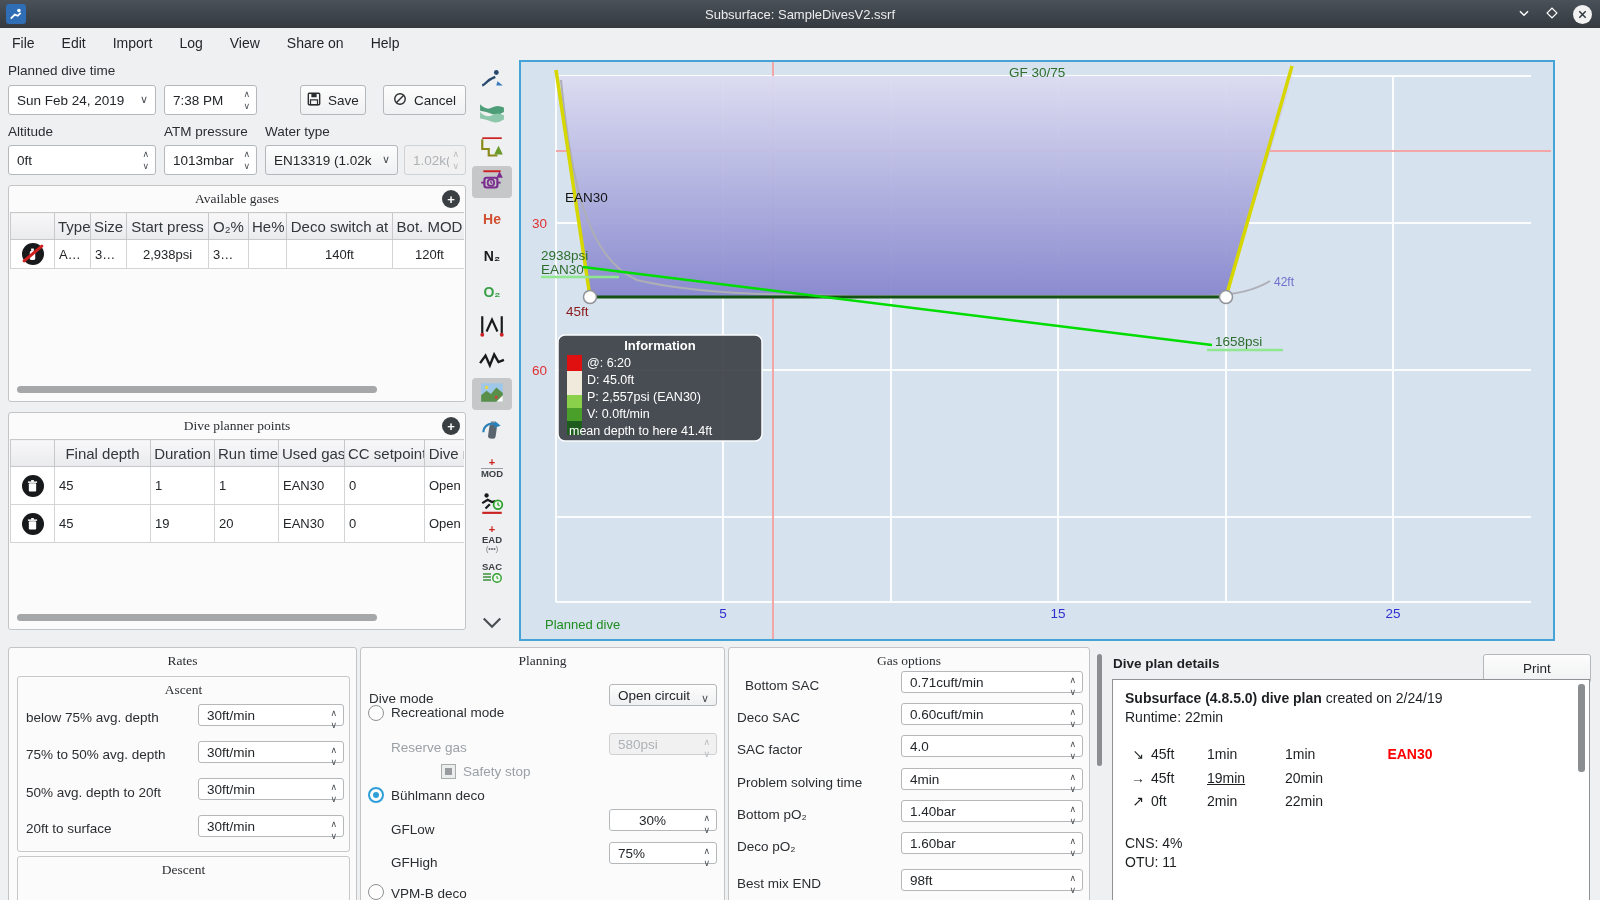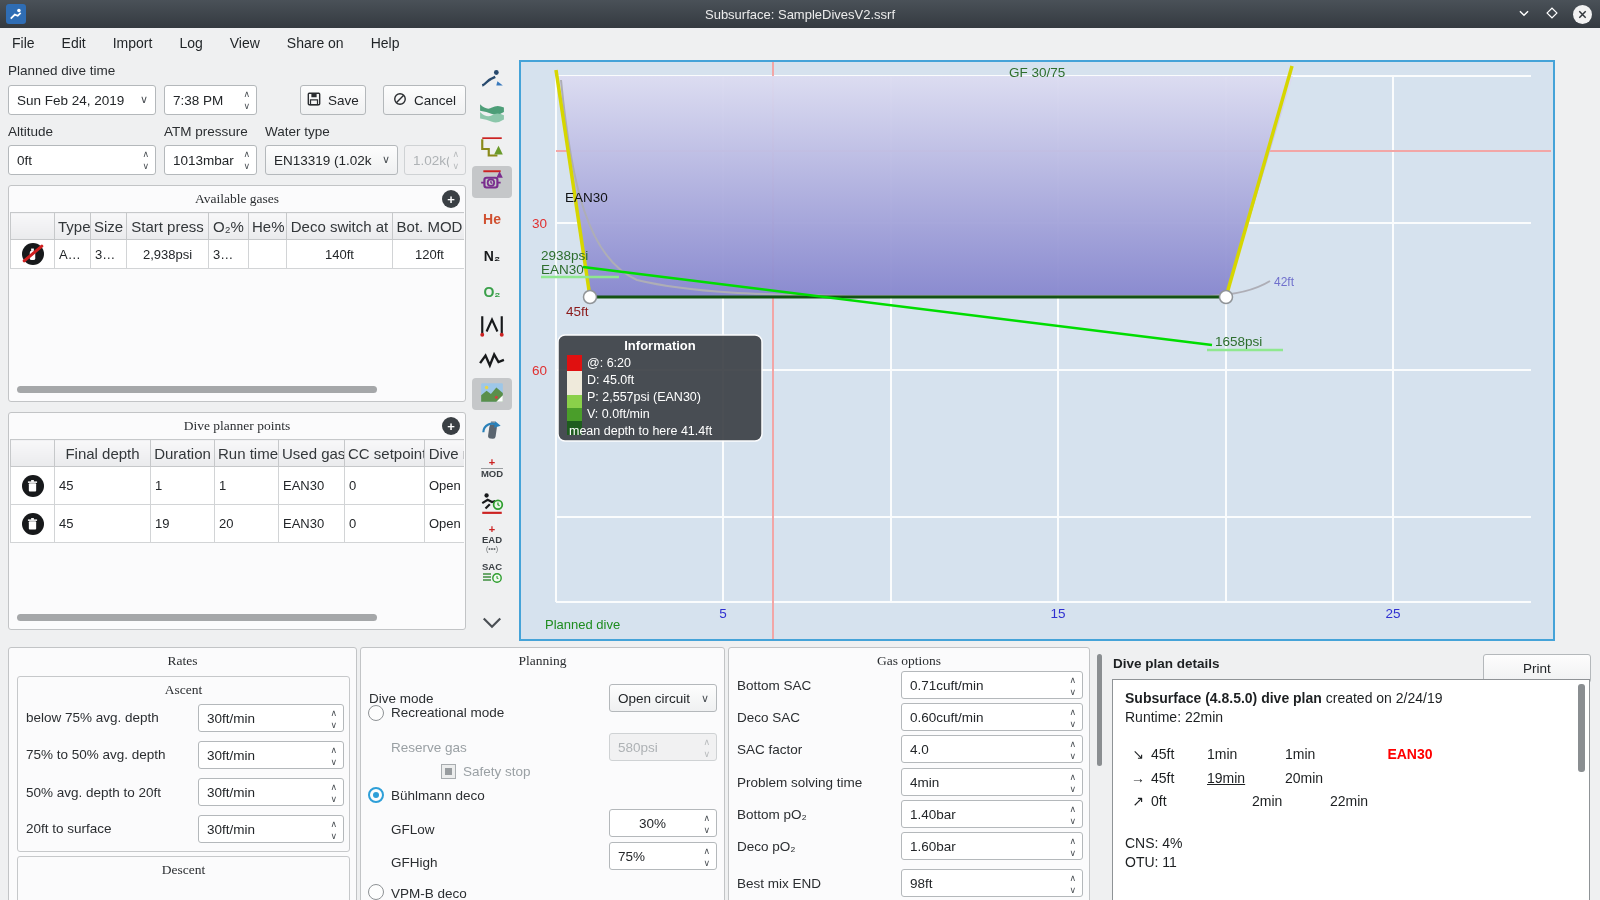--- a/index.html
+++ b/index.html
@@ -17,21 +17,21 @@
   .menubar { left:0; top:28px; width:1600px; height:30px; background:#eff0f1; display:flex; align-items:center; padding-left:12px; gap:27px; font-size:14px; color:#1f2326; }
   .menubar span { cursor:default; }
 
   .lbl { font-size:13.5px; color:#2b2e31; }
   .dlbl { color:#9aa0a4; }
 
   
   .combo,.spin { background:#fff; border:1px solid #b4b8bb; border-radius:3px; height:30px; display:flex; align-items:center; padding:0 22px 0 8px; font-size:13.5px; position:absolute; }
   .combo .carr { position:absolute; right:7px; top:7px; color:#4a4f54; font-size:11px; }
   .spin .arr { position:absolute; right:6px; top:2px; display:flex; flex-direction:column; line-height:12px; font-size:9px; color:#4a4f54; text-align:center; }
-  .spin.h28,.combo.h28 { height:28px; }
+  .spin.h28,.combo.h28 { height:22px; }
   .disabled { background:#f1f1f2; color:#aeb2b5; border-color:#cfd2d4; }
   .btn { background:linear-gradient(#fdfdfd,#f0f1f2); border:1px solid #b4b8bb; border-radius:3px; height:30px; display:flex; align-items:center; justify-content:center; gap:7px; font-size:13.5px; color:#232629; position:absolute; }
 
   
   .panel { background:#fbfbfc; border:1px solid #c2c4c6; border-radius:3px; position:absolute; }
   .ptitle { text-align:center; font-size:13.5px; color:#2b2e31; padding-top:5px;font-family:Liberation Serif, serif; }
   .plusbtn { position:absolute; right:5px; top:4px; width:18px; height:18px; border-radius:50%; background:#3a3f44; color:#fff; font-size:13px; font-weight:bold; display:flex; align-items:center; justify-content:center; line-height:1; }
   table.tbl { border-collapse:collapse; table-layout:fixed; width:100%; }
   .tbl th { background:linear-gradient(#f8f8f9,#eaebed); border:1px solid #c6c8ca; font-weight:normal; font-size:15px; color:#33373a; height:27px; overflow:hidden; white-space:nowrap; padding:0 3px; }
   .tbl td { background:#fff; border:1px solid #d2d4d6; font-size:13px; overflow:hidden; white-space:nowrap; padding:0 4px; }
@@ -534,21 +534,21 @@
         <i>∧</i>
         <i>∨</i>
       </span>
     </div>
   <div class="radio" style="left:7px;top:236px;"></div>
   <div class="abs lbl" style="left:30px;top:238px;">VPM-B deco</div>
 </div>
 
 <div class="panel" style="left:728px;top:647px;width:362px;height:290px;">
   <div class="ptitle">Gas options</div>
-  <div class="abs lbl" style="left:8px;top:30px;">Bottom SAC</div>
+  <div class="abs lbl" style="left:16px;top:30px;">Bottom SAC</div>
   <div class="spin h28" style="left:172px;top:23px;width:182px;">
       <span>0.71cuft/min</span>
       <span class="arr">
         <i>∧</i>
         <i>∨</i>
       </span>
     </div>
   <div class="abs lbl" style="left:8px;top:62px;">Deco SAC</div>
   <div class="spin h28" style="left:172px;top:55px;width:182px;">
       <span>0.60cuft/min</span>
@@ -610,21 +610,21 @@
   <div><b>Subsurface (4.8.5.0) dive plan</b><span> created on 2/24/19</span></div>
   <div>Runtime: 22min</div>
   <div style="height:18px;"></div>
   <div>
     <span class="c" style="width:26px;text-align:center;">↘</span><span class="c" style="width:56px;">45ft</span><span class="c" style="width:78px;">1min</span><span class="c" style="width:90px;">1min</span><span class="c" style="width:70px;text-align:center;color:#ff0000;font-weight:bold;">EAN30</span>
   </div>
   <div>
     <span class="c" style="width:26px;text-align:center;">→</span><span class="c" style="width:56px;">45ft</span><span class="c" style="width:78px;text-decoration:underline;">19min</span><span class="c" style="width:90px;">20min</span><span class="c" style="width:70px;"></span>
   </div>
   <div>
-    <span class="c" style="width:26px;text-align:center;">↗</span><span class="c" style="width:56px;">0ft</span><span class="c" style="width:78px;margin-left:45px;">2min</span><span class="c" style="width:90px;">22min</span><span class="c" style="width:70px;"></span>
+    <span class="c" style="width:26px;text-align:center;">↗</span><span class="c" style="width:56px;">0ft</span><span class="c" style="width:78px;">2min</span><span class="c" style="width:90px;">22min</span><span class="c" style="width:70px;"></span>
   </div>
   <div style="height:18px;"></div>
   <div>CNS: 4%</div>
   <div>OTU: 11</div>
   <div style="height:18px;"></div>
 
 </div>
 <div class="vscrollthumb" style="left:1578px;top:684px;height:88px;"></div>
 
 </body></html>

